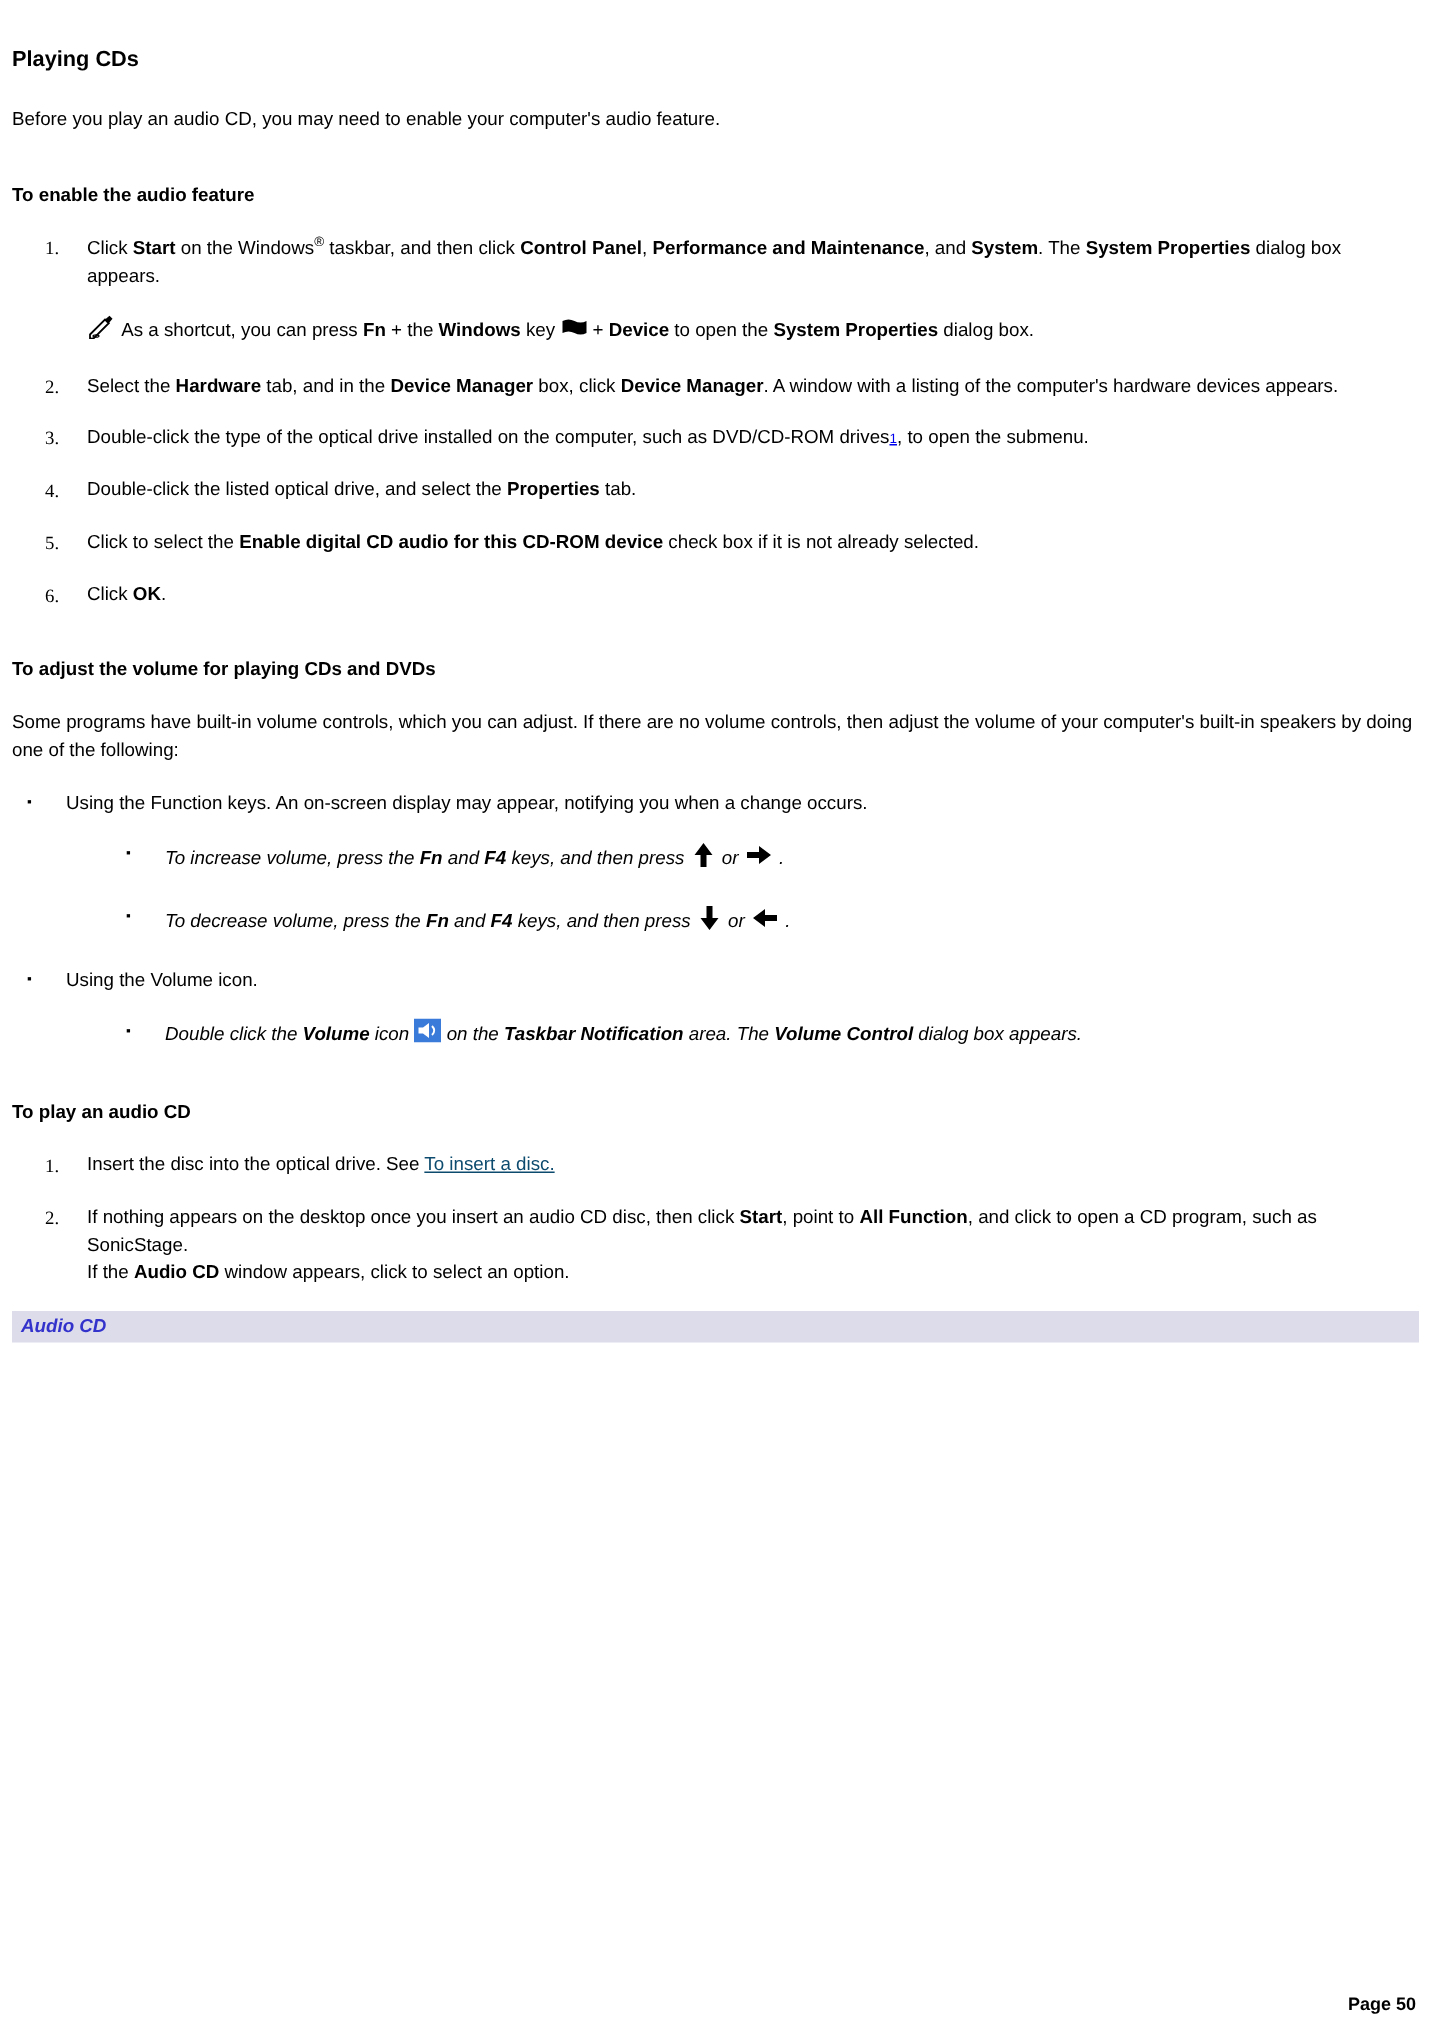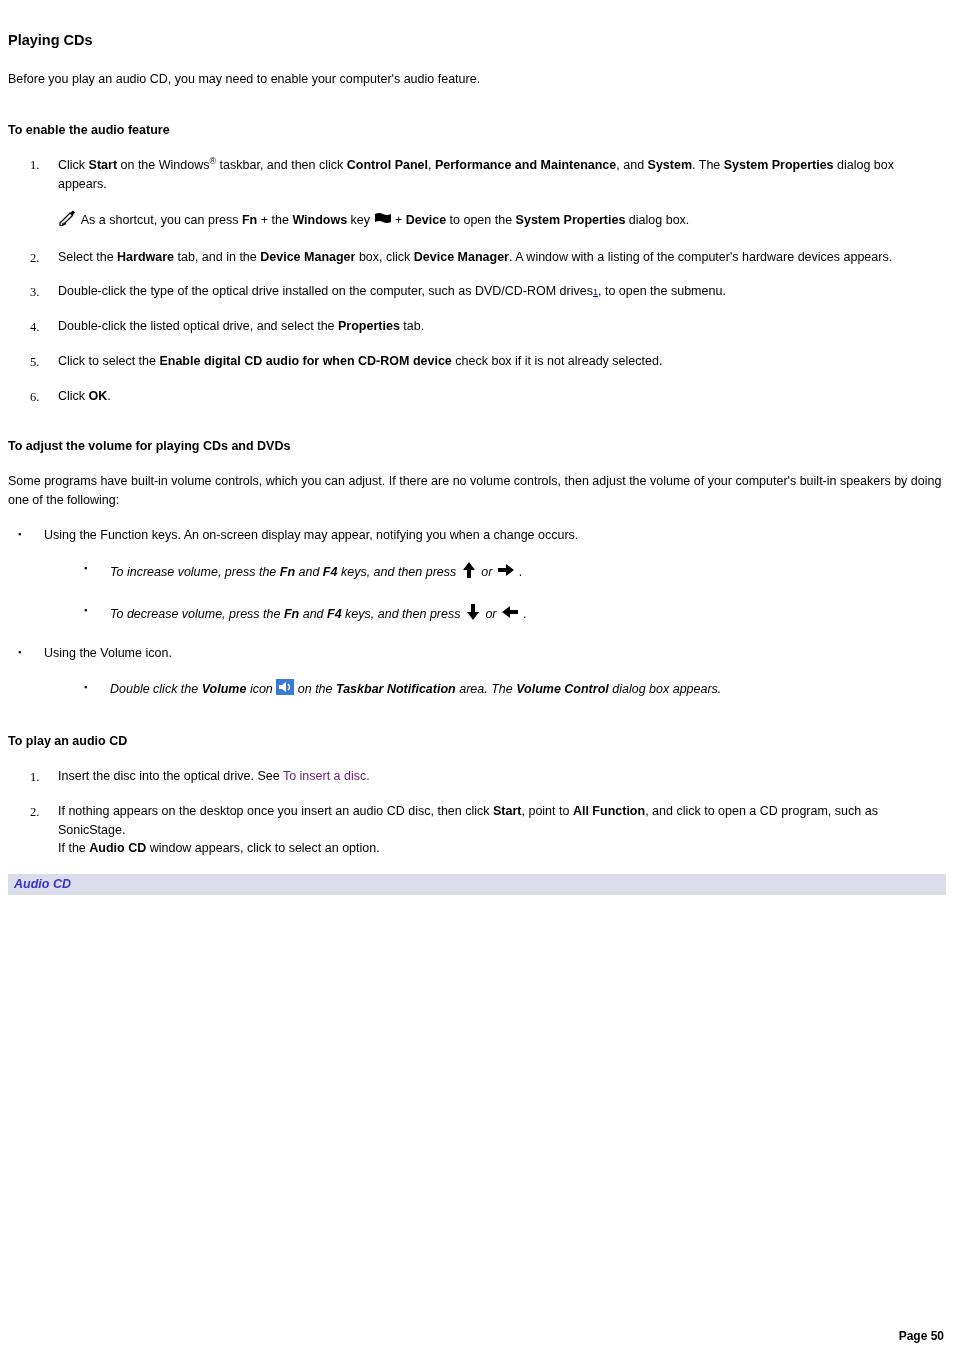--- a/index.html
+++ b/index.html
@@ -62,21 +62,22 @@
   }
   .note-box {
     margin: 16px 0;
     padding: 0;
   }
   .icon-inline {
     display: inline-block;
     vertical-align: middle;
   }
   .link {
-    color: #701a75;
+    color: #0c4a6e;
+    text-decoration: underline;
     cursor: pointer;
   }
   .sup {
     vertical-align: super;
     font-size: 9px;
   }
   .footnote-ref {
     color: #0000ee;
     font-size: 9px;
     vertical-align: baseline;
@@ -115,21 +116,21 @@
     <li data-num="1">Click <strong>Start</strong> on the Windows<span class="sup">®</span> taskbar, and then click <strong>Control Panel</strong>, <strong>Performance and Maintenance</strong>, and <strong>System</strong>. The <strong>System Properties</strong> dialog box appears.<div class="note-box"><span class="icon-inline"><svg width="20" height="16" viewBox="0 0 20 16">
             <path d="M2 13 L12 3 L14.5 5.5 L4.5 15.5 L2 16 Z" fill="none" stroke="#000" stroke-width="1.2"></path>
             <path d="M12 3 L15 0.5 L17 2.5 L14.5 5.5 Z" fill="#000"></path>
             <ellipse cx="6" cy="14" rx="2" ry="0.8" fill="none" stroke="#000" stroke-width="0.8"></ellipse>
           </svg></span> As a shortcut, you can press <strong>Fn</strong> + the <strong>Windows</strong> key <span class="icon-inline"><svg width="18" height="16" viewBox="0 0 18 16">
             <path d="M1 4 Q5 2 9 4 Q13 6 17 4 L17 12 Q13 14 9 12 Q5 10 1 12 Z" fill="#000"></path>
           </svg></span> + <strong>Device</strong> to open the <strong>System Properties</strong> dialog box.</div></li>
     <li data-num="2">Select the <strong>Hardware</strong> tab, and in the <strong>Device Manager</strong> box, click <strong>Device Manager</strong>. A window with a listing of the computer's hardware devices appears.</li>
     <li data-num="3">Double-click the type of the optical drive installed on the computer, such as DVD/CD-ROM drives<span class="footnote-ref">1</span>, to open the submenu.</li>
     <li data-num="4">Double-click the listed optical drive, and select the <strong>Properties</strong> tab.</li>
-    <li data-num="5">Click to select the <strong>Enable digital CD audio for when CD-ROM device</strong> check box if it is not already selected.</li>
+    <li data-num="5">Click to select the <strong>Enable digital CD audio for this CD-ROM device</strong> check box if it is not already selected.</li>
     <li data-num="6">Click <strong>OK</strong>.</li>
   </ol>
 
 <div class="section-heading">To adjust the volume for playing CDs and DVDs</div>
 <div class="para">Some programs have built-in volume controls, which you can adjust. If there are no volume controls, then adjust the volume of your computer's built-in speakers by doing one of the following:</div>
 <ul class="bulleted" id="volume-bullets">
     <li>Using the Function keys. An on-screen display may appear, notifying you when a change occurs.<ul class="bulleted nested">
         <li>To increase volume, press the <strong>Fn</strong> and <strong>F4</strong> keys, and then press  <span class="icon-inline"><svg width="18" height="20" viewBox="0 0 18 20">
               <path d="M9 2 L15 10 L11 10 L11 18 L7 18 L7 10 L3 10 Z" fill="#000"></path>
             </svg></span> or <span class="icon-inline"><svg width="20" height="18" viewBox="0 0 20 18">

